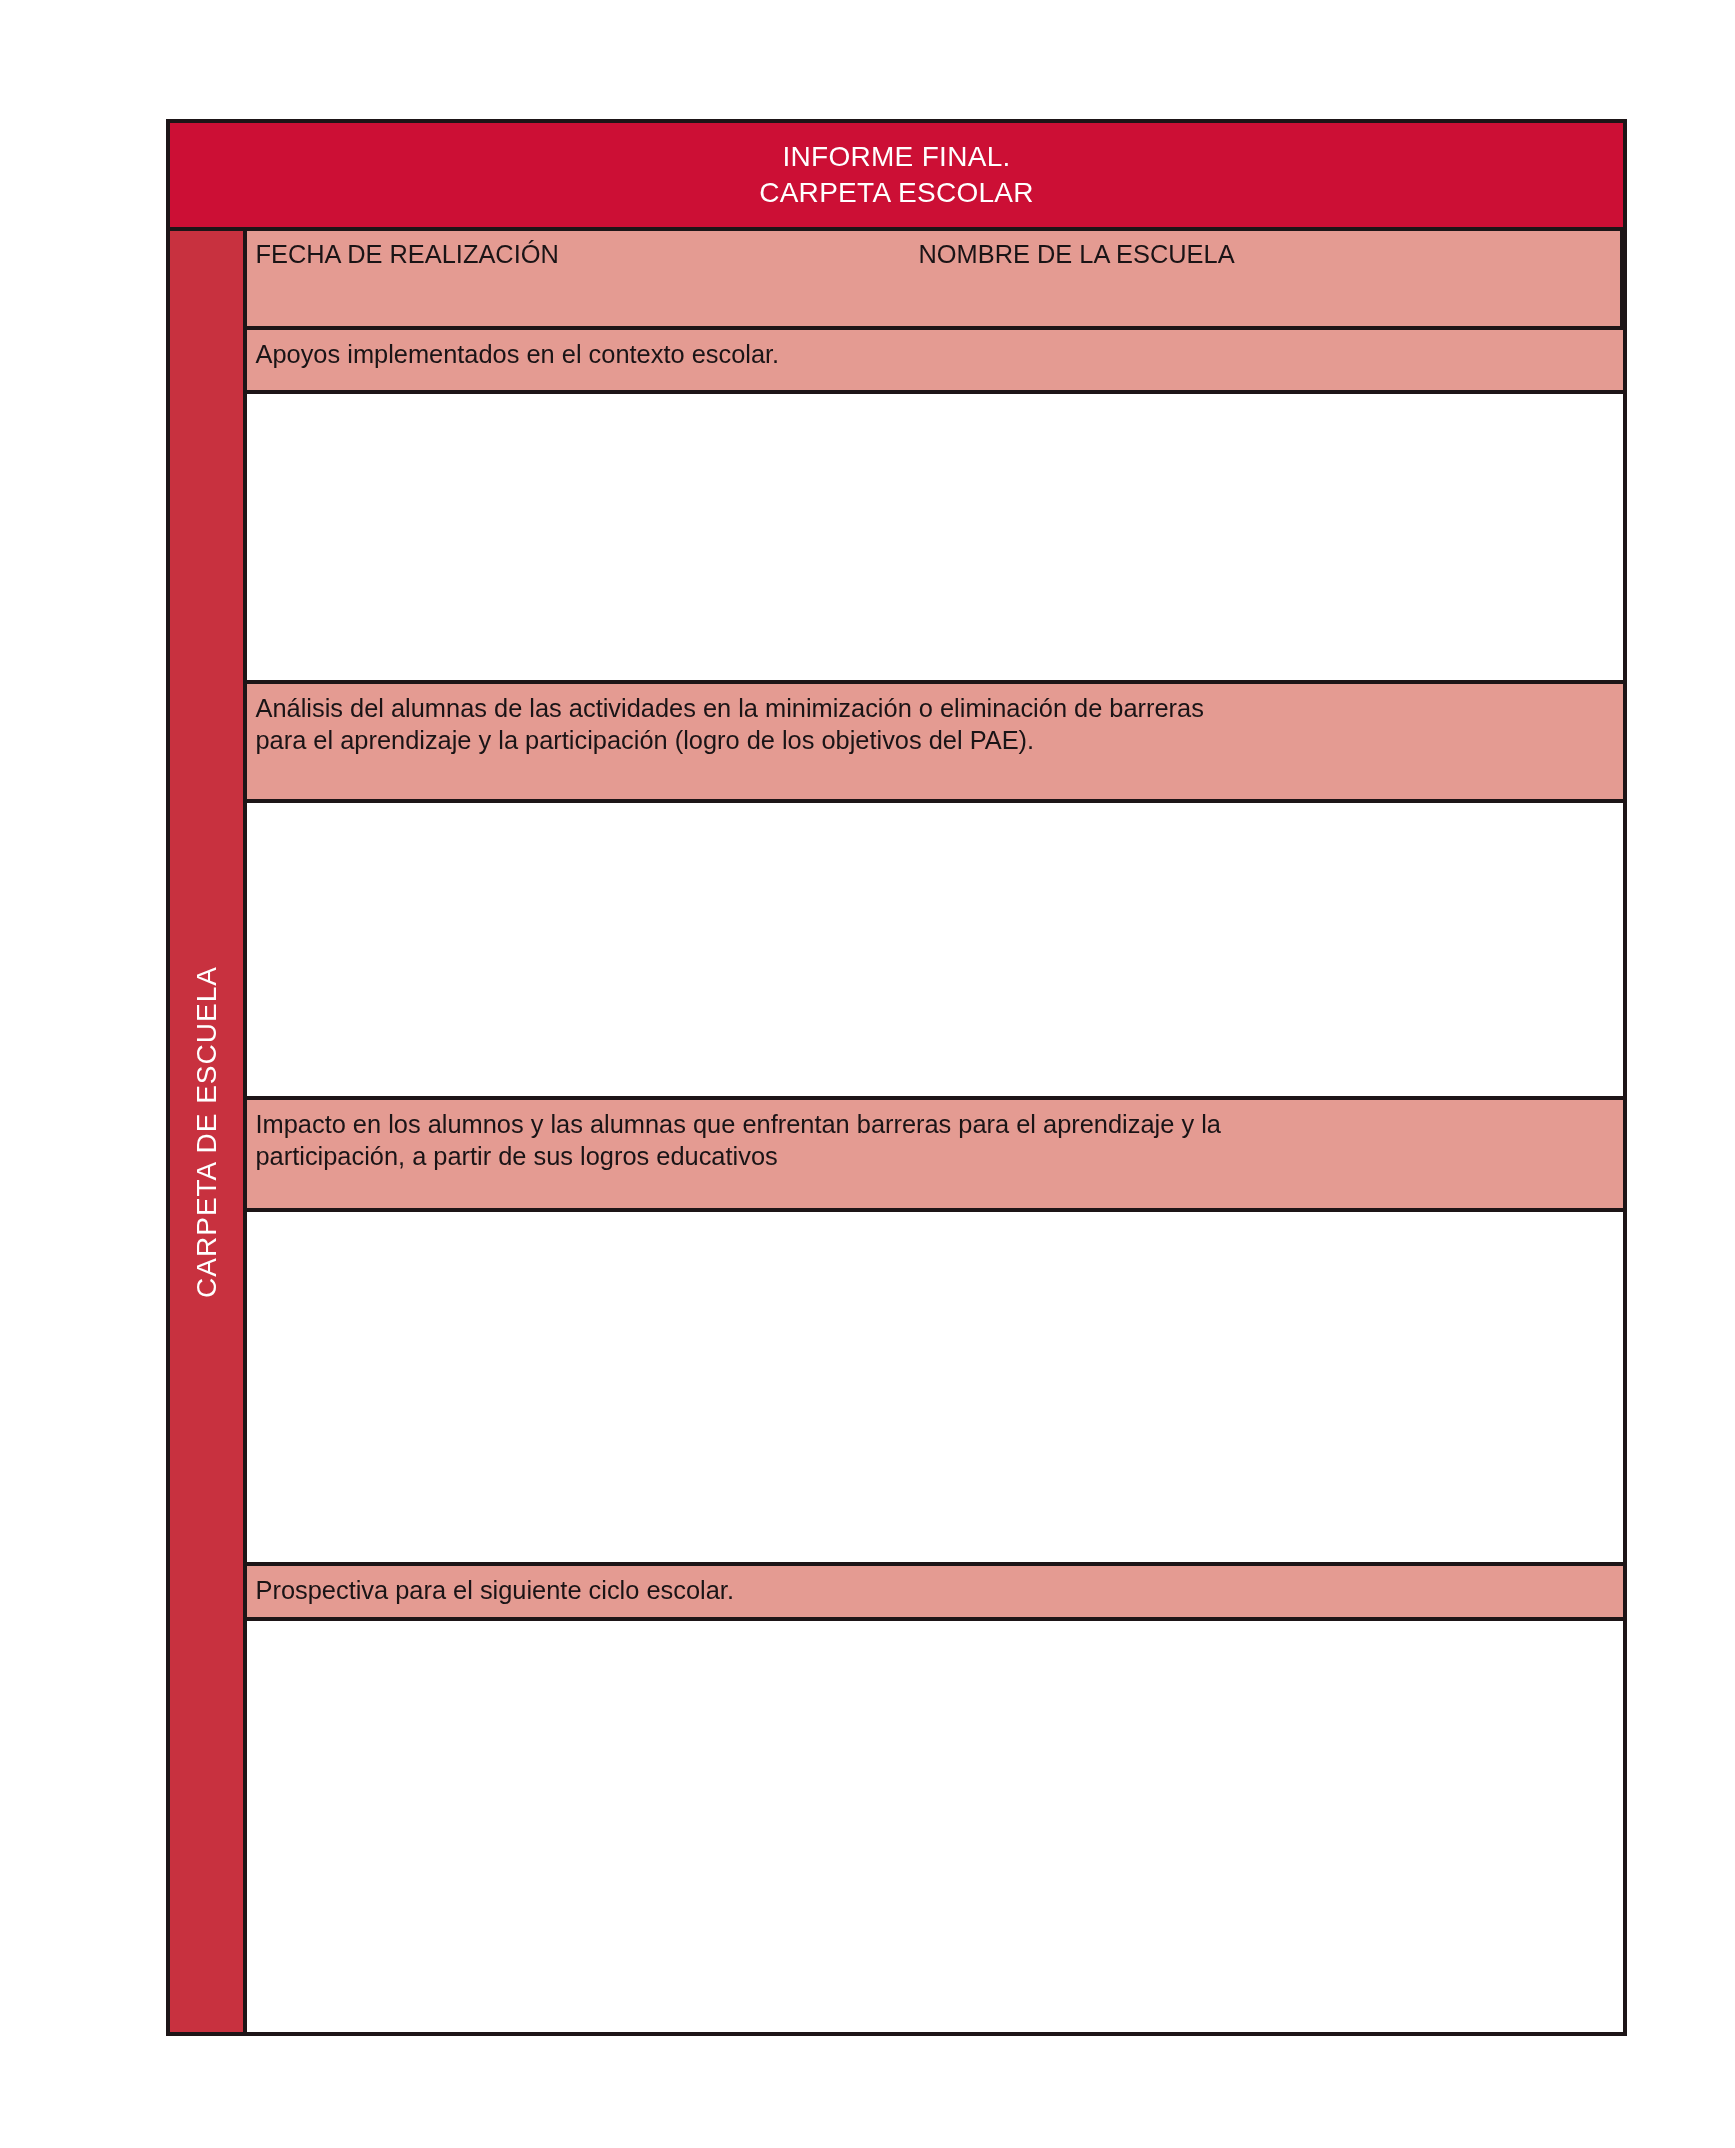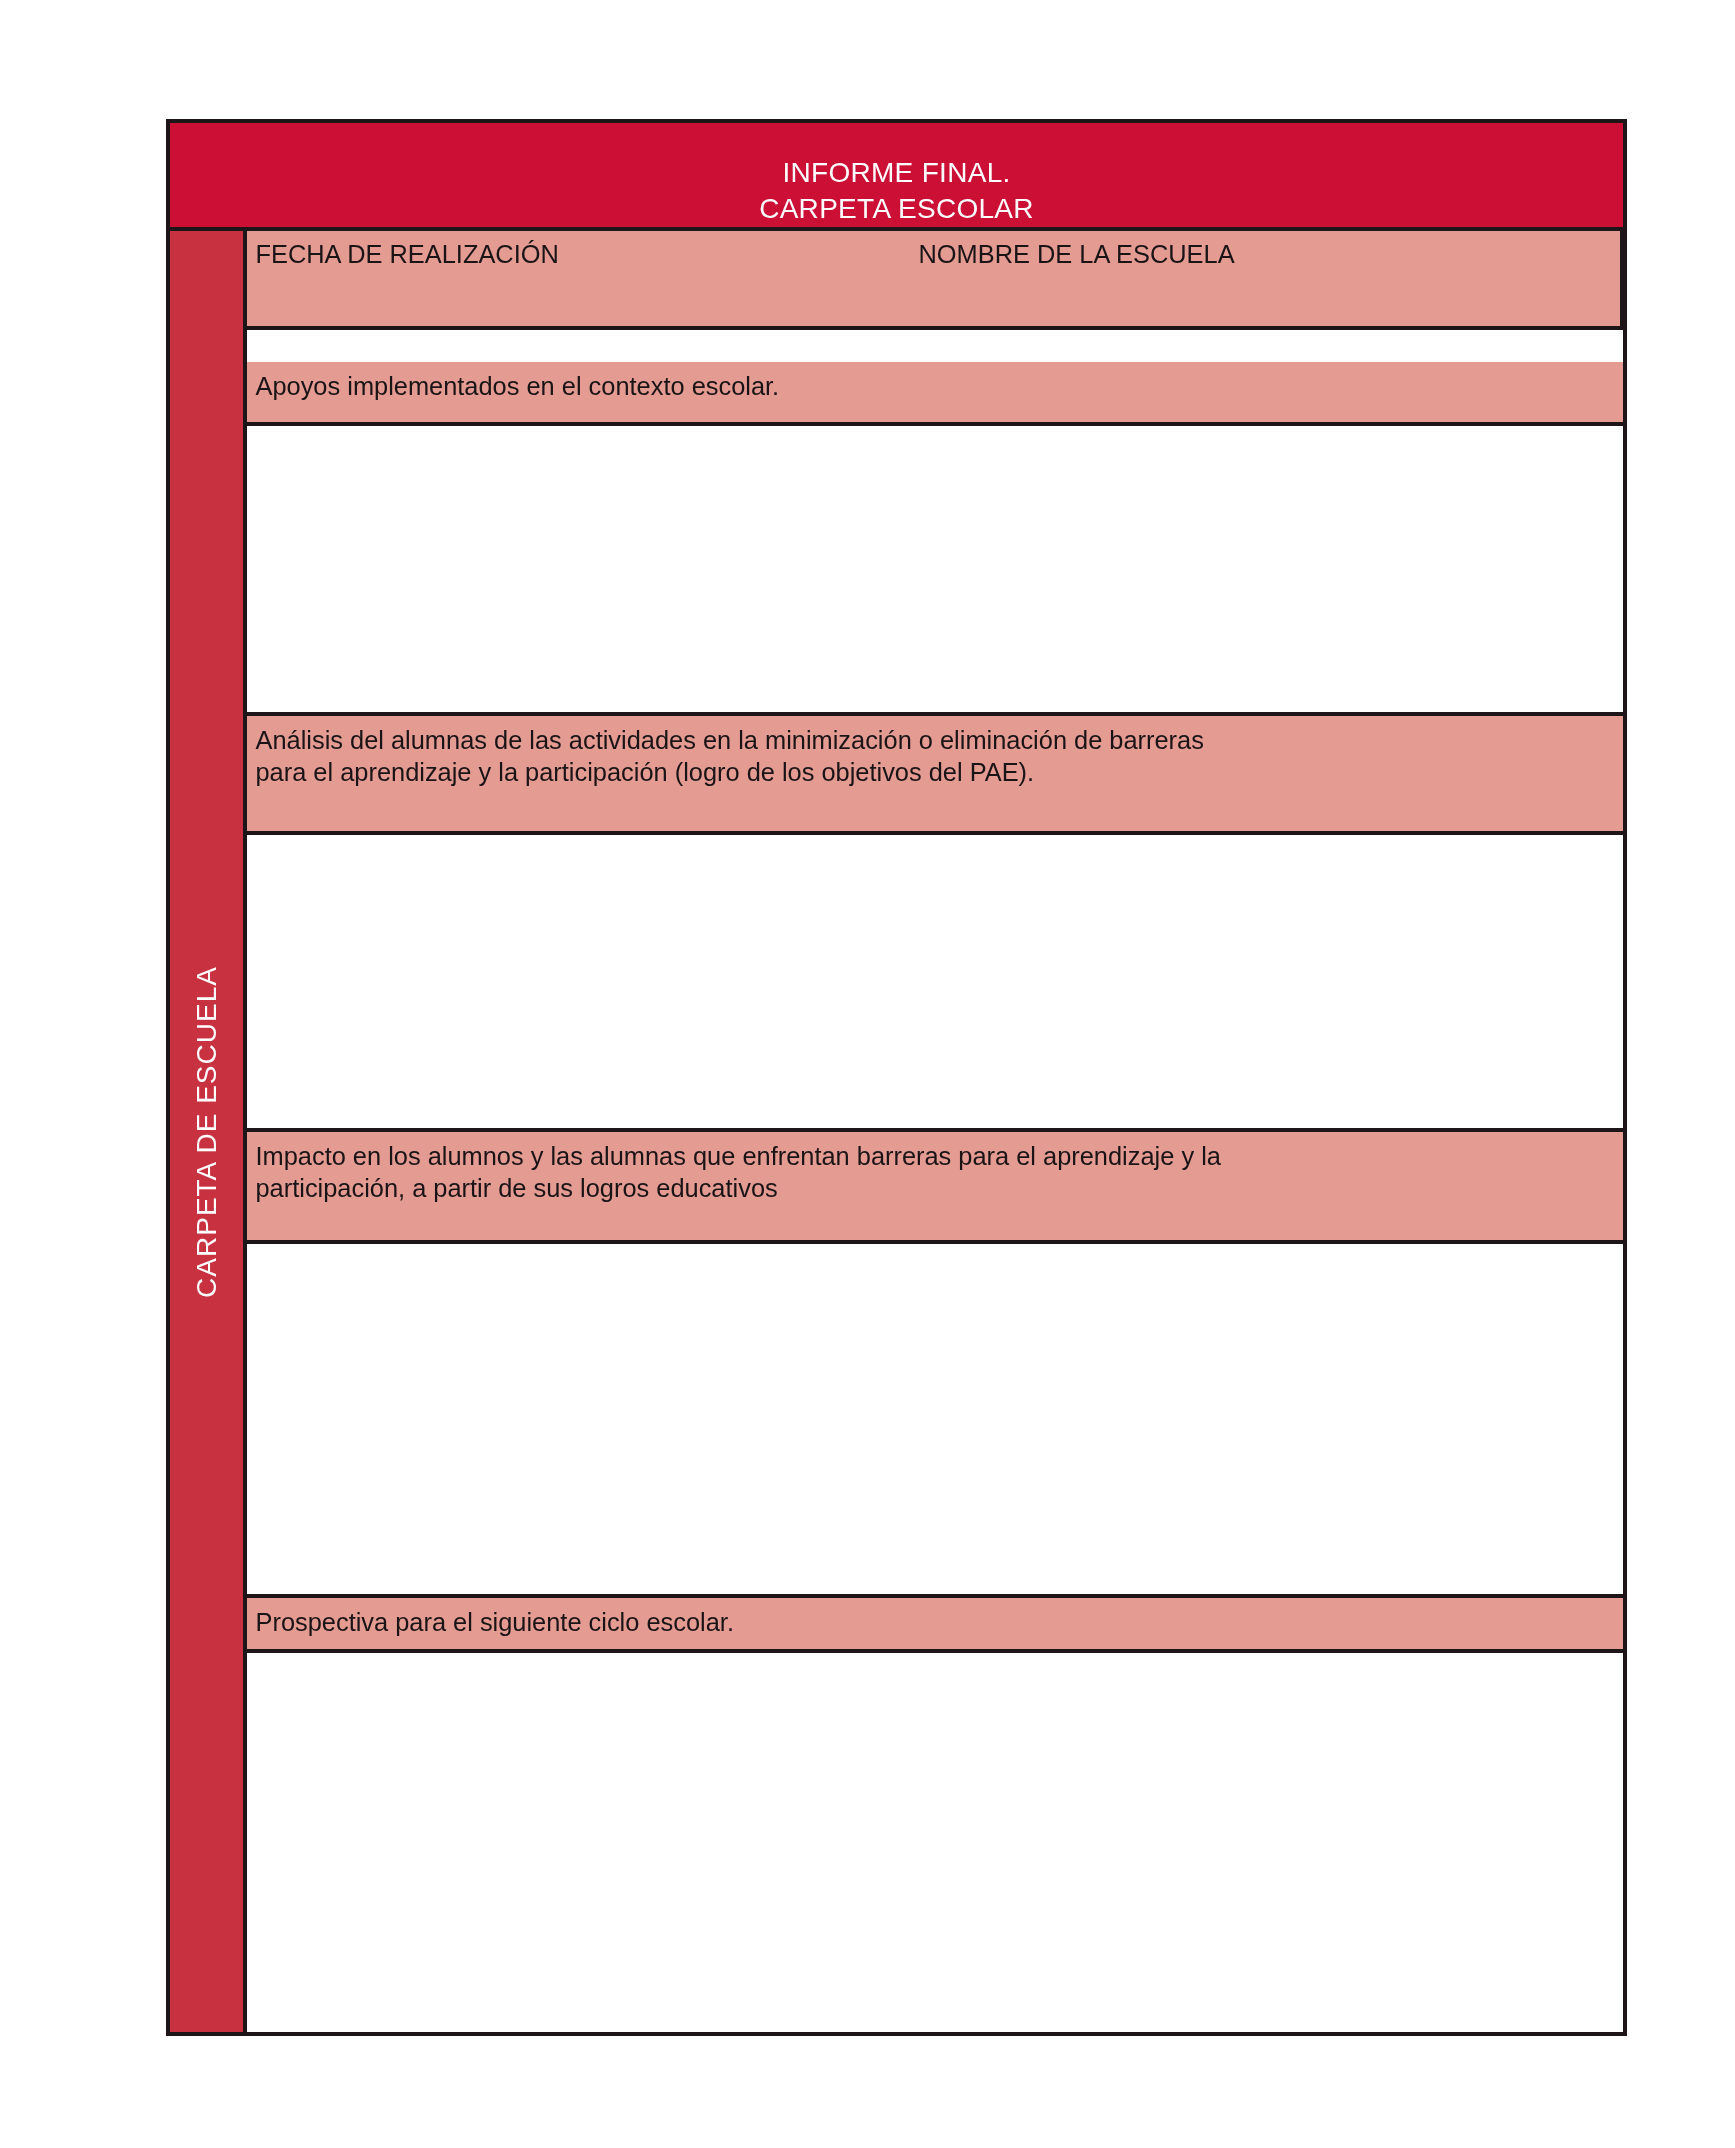--- a/index.html
+++ b/index.html
@@ -39,21 +39,21 @@
 
   
   .title-banner {
     flex: 0 0 108px;
     background: #cc0f35;
     border-bottom: 4.2px solid #1d1517;
     box-sizing: border-box;
     display: flex;
     flex-direction: column;
     align-items: center;
-    justify-content: flex-end;
+    justify-content: center;
     color: #ffffff;
   }
   .title-line {
     font-size: 28px;
     line-height: 1.28;
     letter-spacing: 0.3px;
     text-align: center;
     white-space: nowrap;
   }
 
@@ -126,21 +126,21 @@
   }
   .ident-cell.left {
     flex: 0 0 713px;
     border-right: 3.4px solid #1d1517;
   }
   .ident-cell.right {
     flex: 1 1 auto;
   }
 
   
-  .h-apoyos   { flex: 0 0 64px; margin-top: 32px; }
+  .h-apoyos   { flex: 0 0 64px; }
   .f-apoyos   { flex: 0 0 290px; }
   .h-analisis { flex: 0 0 119px; }
   .f-analisis { flex: 0 0 297px; }
   .h-impacto  { flex: 0 0 112px; }
   .f-impacto  { flex: 0 0 354px; }
   .h-prosp    { flex: 0 0 55px; }
   .f-prosp    { flex: 1 1 auto; }
 </style>
 </head>
 <body>

